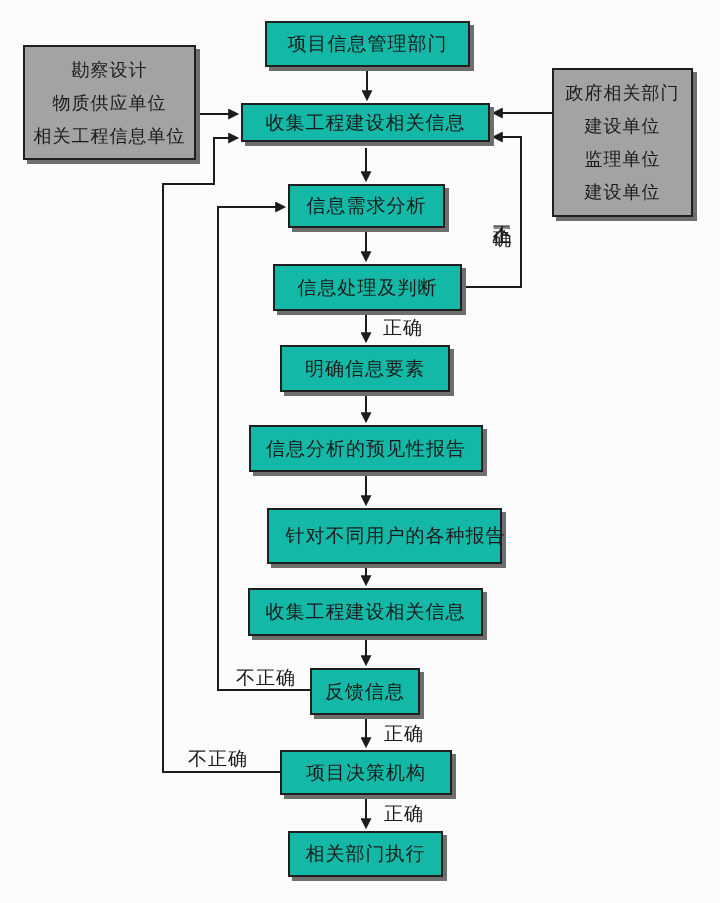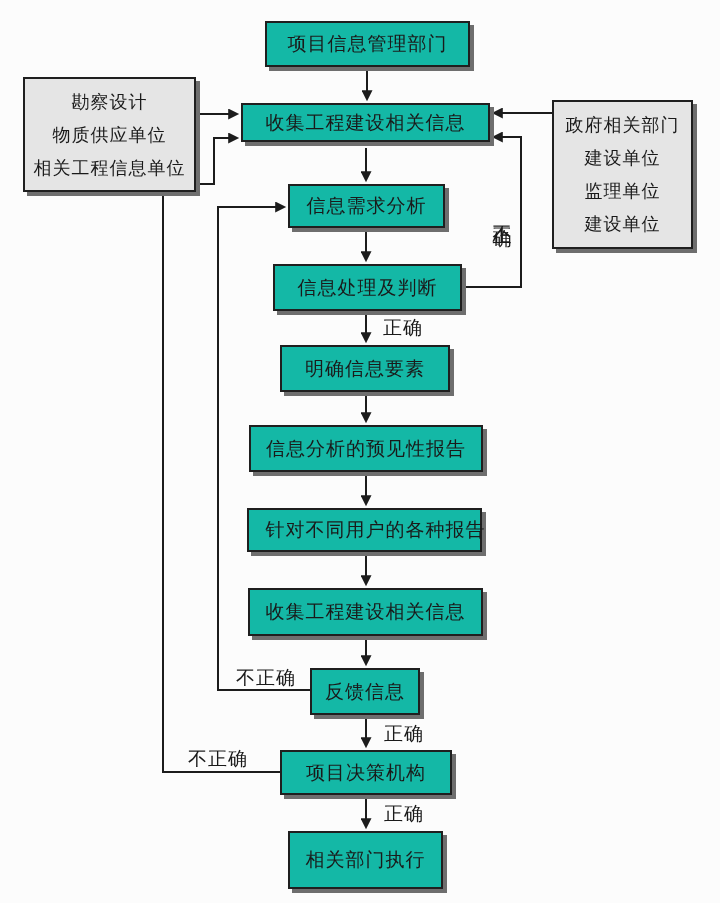--- a/index.html
+++ b/index.html
@@ -36,33 +36,32 @@
     text-align: center;
     font-size: 19px;
     letter-spacing: 1px;
     z-index: 1;
     white-space: nowrap;
   }
   .side-node {
     position: absolute;
     box-sizing: border-box;
     border: 2px solid #1f1f1f;
-    background: #e5e5e5;
+    background: #a3a3a3;
     box-shadow: 4px 4px 0 0 #6e6e6e;
     display: flex;
     flex-direction: column;
     align-items: center;
     justify-content: space-around;
     text-align: center;
     font-size: 18px;
     letter-spacing: 1px;
     z-index: 1;
     padding: 6px 0;
     white-space: nowrap;
-    margin-top: 32px;
   }
   .side-node span { display: block; }
   .edge-label {
     position: absolute;
     font-size: 19px;
     letter-spacing: 1px;
     z-index: 2;
     white-space: nowrap;
   }
   .edge-label.vertical {
@@ -107,29 +106,29 @@
   <div class="node" style="left:241px; top:103px; width:249px; height:39px;">收集工程建设相关信息</div>
 
   <div class="node" style="left:288px; top:184px; width:157px; height:44px;">信息需求分析</div>
 
   <div class="node" style="left:273px; top:264px; width:189px; height:47px;">信息处理及判断</div>
 
   <div class="node" style="left:280px; top:345px; width:170px; height:47px;">明确信息要素</div>
 
   <div class="node" style="left:249px; top:425px; width:234px; height:47px;">信息分析的预见性报告</div>
 
-  <div class="node" style="left:247px; top:508px; width:235px; height:44px;padding-left:22px;">针对不同用户的各种报告</div>
+  <div class="node" style="left:267px; top:508px; width:235px; height:56px;padding-left:22px;">针对不同用户的各种报告</div>
 
   <div class="node" style="left:248px; top:588px; width:235px; height:48px;">收集工程建设相关信息</div>
 
   <div class="node" style="left:310px; top:668px; width:110px; height:47px;font-family:Liberation Serif, serif;">反馈信息</div>
 
   <div class="node" style="left:280px; top:750px; width:172px; height:45px;">项目决策机构</div>
 
-  <div class="node" style="left:288px; top:831px; width:155px; height:58px;">相关部门执行</div>
+  <div class="node" style="left:288px; top:831px; width:155px; height:46px;">相关部门执行</div>
 
   <div class="side-node" style="left:23px; top:45px; width:173px; height:115px;">
     <span>勘察设计</span>
     <span>物质供应单位</span>
     <span>相关工程信息单位</span>
   </div>
 
   <div class="side-node" style="left:552px; top:68px; width:141px; height:149px;">
     <span>政府相关部门</span>
     <span>建设单位</span>

